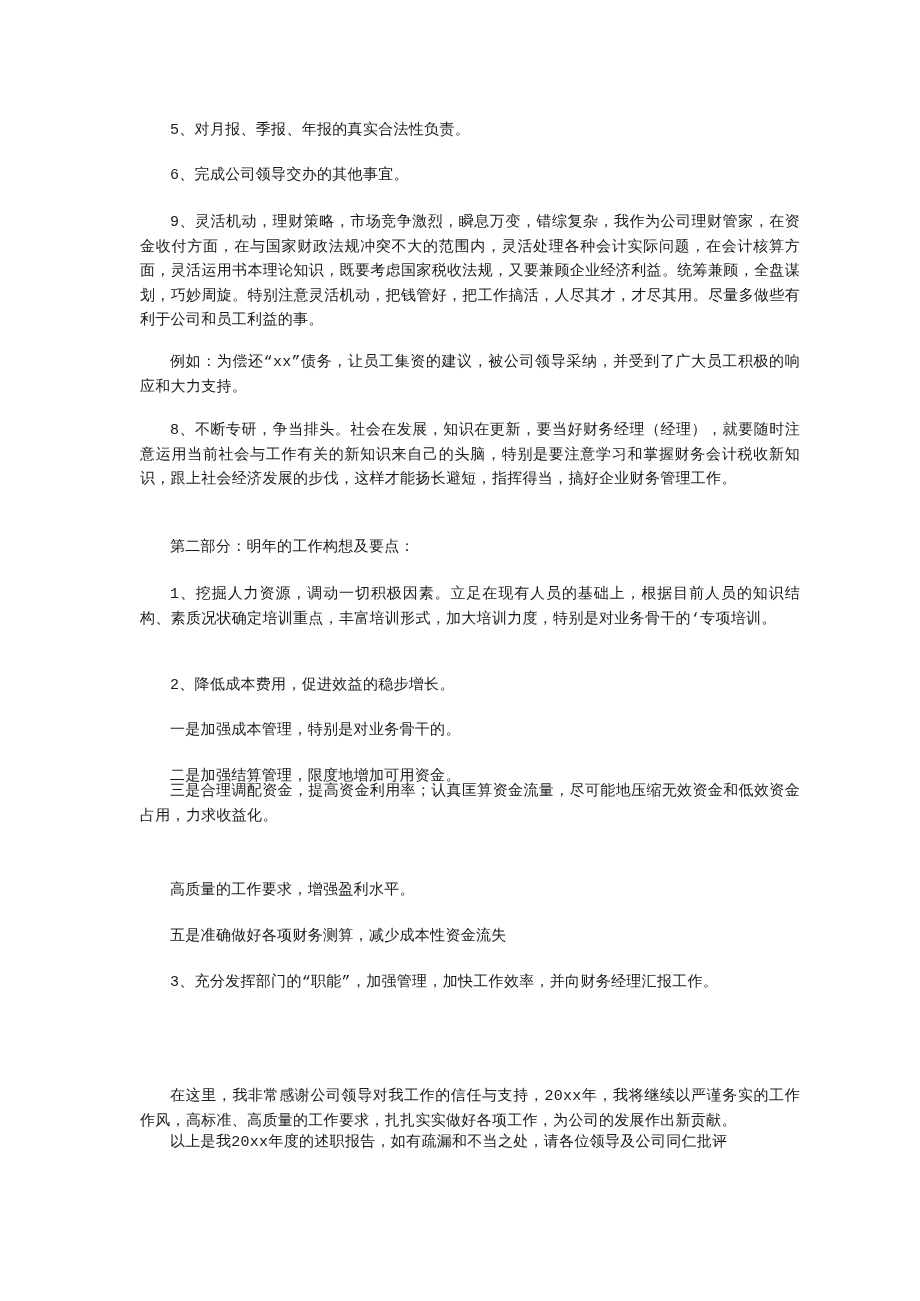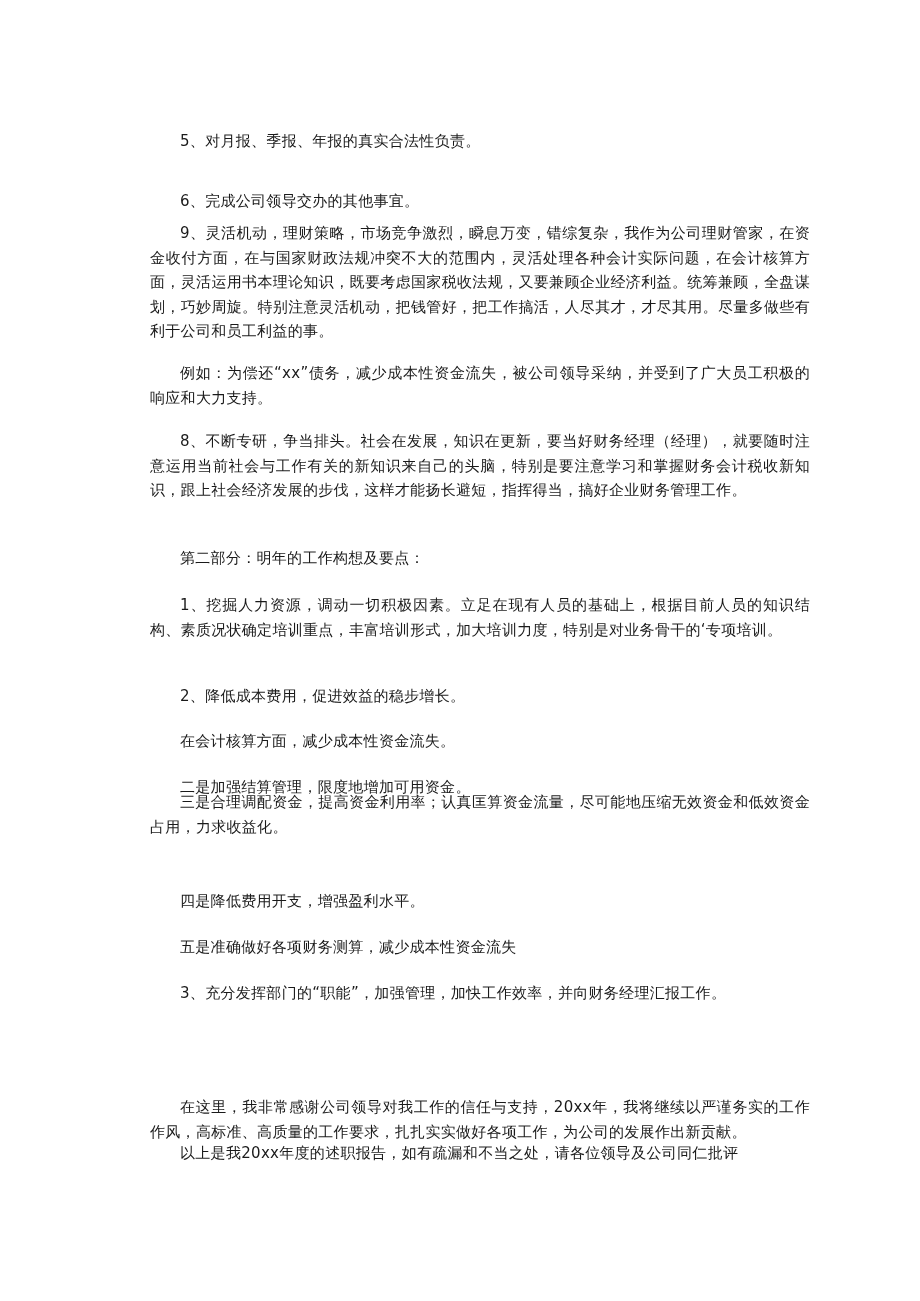--- a/index.html
+++ b/index.html
@@ -1,34 +1,34 @@
 <!DOCTYPE html>
 <html><head>
 <meta charset="utf-8">
 <style>
   html, body { margin: 0; padding: 0; background: #ffffff; }
   body { width: 920px; height: 1301px; position: relative; overflow: hidden;
          font-family: "DejaVu Sans", "Liberation Sans", sans-serif; color: #1a1a1a; }
   .page { position: absolute; left: 134px; top: 0; width: 660px; }
   .para { position: absolute; left: 0; width: 660px; font-size: 15px; line-height: 24.5px;
-          text-indent: 30px; text-align: justify; letter-spacing: 0.3px; margin: 16px; }
+          text-indent: 30px; text-align: justify; letter-spacing: 0.3px; margin: 6px; font-family: Liberation Mono, monospace; }
 </style>
 </head>
 <body>
 
 <div class="page">
   <p class="para" style="top:113px">5、对月报、季报、年报的真实合法性负责。</p>
-  <p class="para" style="top:173px">6、完成公司领导交办的其他事宜。</p>
+  <p class="para" style="top:158px">6、完成公司领导交办的其他事宜。</p>
   <p class="para" style="top:205px">9、灵活机动，理财策略，市场竞争激烈，瞬息万变，错综复杂，我作为公司理财管家，在资金收付方面，在与国家财政法规冲突不大的范围内，灵活处理各种会计实际问题，在会计核算方面，灵活运用书本理论知识，既要考虑国家税收法规，又要兼顾企业经济利益。统筹兼顾，全盘谋划，巧妙周旋。特别注意灵活机动，把钱管好，把工作搞活，人尽其才，才尽其用。尽量多做些有利于公司和员工利益的事。</p>
-  <p class="para" style="top:345px">例如：为偿还“xx”债务，减少成本性资金流失，被公司领导采纳，并受到了广大员工积极的响应和大力支持。</p>
+  <p class="para" style="top:345px">例如：为偿还“xx”债务，让员工集资的建议，被公司领导采纳，并受到了广大员工积极的响应和大力支持。</p>
   <p class="para" style="top:413px">8、不断专研，争当排头。社会在发展，知识在更新，要当好财务经理（经理），就要随时注意运用当前社会与工作有关的新知识来自己的头脑，特别是要注意学习和掌握财务会计税收新知识，跟上社会经济发展的步伐，这样才能扬长避短，指挥得当，搞好企业财务管理工作。</p>
   <p class="para" style="top:530px">第二部分：明年的工作构想及要点：</p>
   <p class="para" style="top:577px">1、挖掘人力资源，调动一切积极因素。立足在现有人员的基础上，根据目前人员的知识结构、素质况状确定培训重点，丰富培训形式，加大培训力度，特别是对业务骨干的‘专项培训。</p>
   <p class="para" style="top:668px">2、降低成本费用，促进效益的稳步增长。</p>
-  <p class="para" style="top:713px">在会计核算方面，减少成本性资金流失。</p>
+  <p class="para" style="top:713px">一是加强成本管理，特别是对业务骨干的。</p>
   <p class="para" style="top:759px">二是加强结算管理，限度地增加可用资金。</p>
   <p class="para" style="top:774px">三是合理调配资金，提高资金利用率；认真匡算资金流量，尽可能地压缩无效资金和低效资金占用，力求收益化。</p>
-  <p class="para" style="top:873px">四是降低费用开支，增强盈利水平。</p>
+  <p class="para" style="top:873px">高质量的工作要求，增强盈利水平。</p>
   <p class="para" style="top:919px">五是准确做好各项财务测算，减少成本性资金流失</p>
   <p class="para" style="top:965px">3、充分发挥部门的“职能”，加强管理，加快工作效率，并向财务经理汇报工作。</p>
   <p class="para" style="top:1079px">在这里，我非常感谢公司领导对我工作的信任与支持，20xx年，我将继续以严谨务实的工作作风，高标准、高质量的工作要求，扎扎实实做好各项工作，为公司的发展作出新贡献。</p>
   <p class="para" style="top:1125px">以上是我20xx年度的述职报告，如有疏漏和不当之处，请各位领导及公司同仁批评</p>
 </div>
 
 </body></html>

